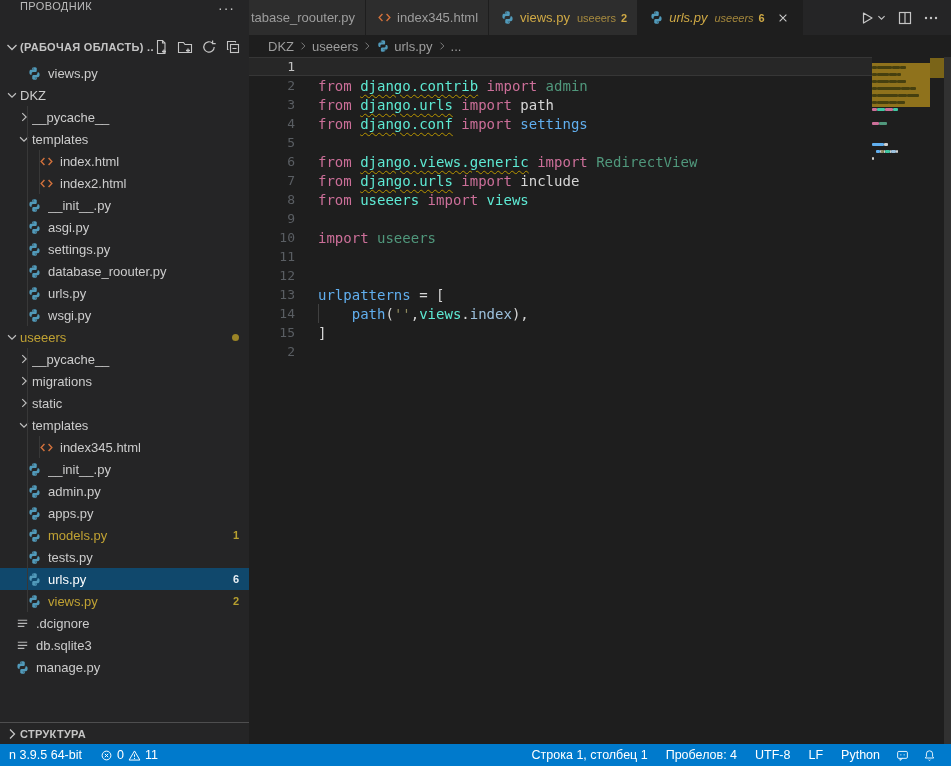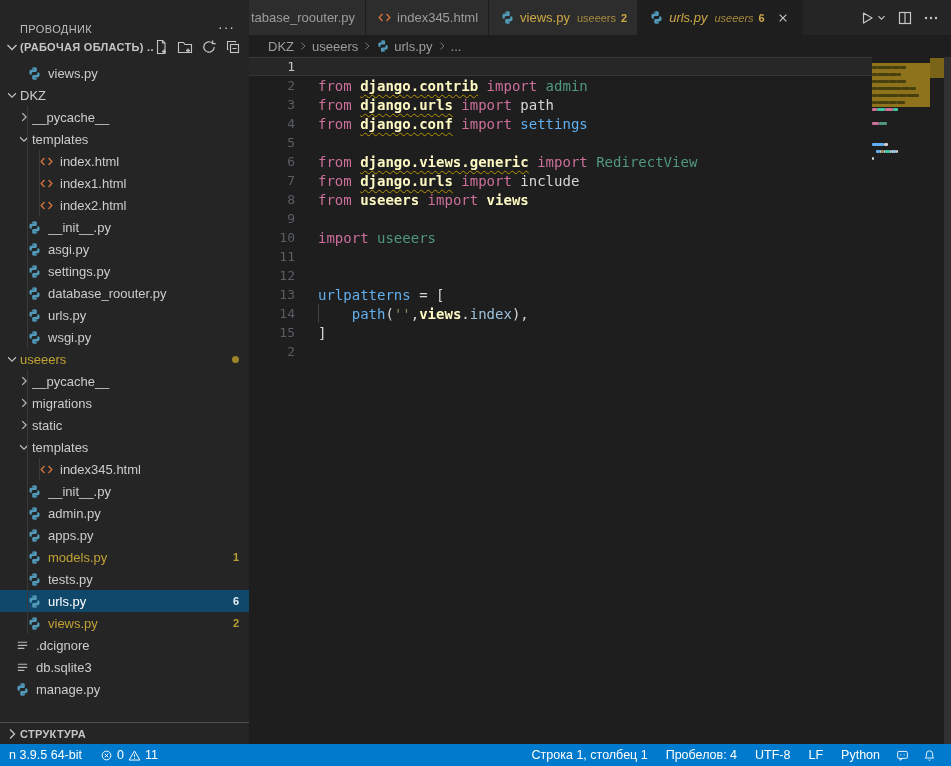--- a/index.html
+++ b/index.html
@@ -3,21 +3,21 @@
 <meta charset="utf-8">
 <style>
   * { margin:0; padding:0; box-sizing:border-box; }
   html,body { width:951px; height:766px; overflow:hidden; background:#1e1e1e;
               font-family:"Liberation Sans", sans-serif; }
   .window { width:951px; height:766px; display:flex; flex-direction:column; }
   .main { flex:1; display:flex; min-height:0; }
 
   
   .sidebar { width:249px; background:#252526; display:flex; flex-direction:column; color:#cccccc; }
-  .sidebar-title-row { height:35px; display:flex; align-items:flex-end; justify-content:space-between;
+  .sidebar-title-row { height:35px; display:flex; align-items:flex-start; justify-content:space-between;
                        padding:0 14px 0 20px; }
   .sidebar-title { font-size:11px; letter-spacing:.4px; color:#bbbbbb; }
   .title-more { color:#c5c5c5; cursor:pointer; letter-spacing:1px; font-size:14px; }
   .section-row { height:23px; display:flex; align-items:center; padding:0 8px 0 4px; }
   .section-row .twist { width:16px; height:16px; display:flex; align-items:center; justify-content:center; color:#c5c5c5; }
   .section-label { font-size:11px; font-weight:bold; color:#c5c5c5; letter-spacing:.3px;
                    white-space:nowrap; overflow:hidden; flex:1; }
   .section-actions { display:flex; gap:8px; align-items:center; }
   .action-icon { width:16px; height:16px; color:#c5c5c5; cursor:pointer; }
   .action-icon svg, .twist svg { width:16px; height:16px; display:block; }
@@ -74,21 +74,21 @@
 
   .editor-body { flex:1; position:relative; min-height:0; font-family:"DejaVu Sans Mono", monospace; }
   .code-scroll { position:absolute; left:0; top:0; right:79px; bottom:0; }
   .line { height:19px; display:flex; align-items:center; position:relative; }
   .line .ln { width:46px; text-align:right; font-size:13px; color:#5a5e63; flex:none;
               padding-right:0; letter-spacing:0; }
   .line.current .ln { color:#c3c3c3; }
   .line .ltext { white-space:pre; font-size:14px; color:#d6d6d6; padding-left:23px; position:relative; }
   .line.current { background:rgba(255,255,255,.045); box-shadow:inset 0 1px 0 rgba(255,255,255,.07), inset 0 -1px 0 rgba(255,255,255,.07); }
   .line .iguide { position:absolute; left:69px; top:0; bottom:0; width:1px; background:#404040; }
-  .tk-k { color:#cc6f99; } .tk-m { color:#fef9c3;font-weight:bold; } .tk-mu { color:#50987c; }
+  .tk-k { color:#cc6f99; } .tk-m { color:#5eead4; } .tk-mu { color:#50987c; }
   .tk-p { color:#d6d6d6; } .tk-b { color:#61afef; } .tk-lb { color:#9cc0dc; }
   .tk-s { color:#8f8a5f; }
   .sq { text-decoration:underline wavy #b89500 1px; text-underline-offset:3px; }
 
   .minimap { position:absolute; top:0; right:21px; width:58px; bottom:0; }
   .mm-warn { position:absolute; left:0; width:100%; background:#8f721c; }
   .mm-bar { position:absolute; height:2.6px; border-radius:1px; }
   .ruler { position:absolute; top:0; right:7px; width:14px; bottom:0; }
   .ruler-warn { position:absolute; top:1px; left:0; width:100%; height:20px; background:#7a6418; }
   .scrollbar { position:absolute; top:0; right:0; width:7px; bottom:0; }
@@ -193,31 +193,20 @@
           <div class="row">
             <span class="guide" style="left: 27px;"></span>
             <span class="guide" style="left: 39px;"></span>
             <span style="width: 28px; flex: 0 0 auto;"></span>
             <span class="fi icon-html" style="margin-left: 10px;">
               <svg viewBox="0 0 16 16" fill="none" stroke="currentColor" stroke-width="1.5">
                 <path d="M5.8 4.2L2.3 8l3.5 3.8M10.2 4.2L13.7 8l-3.5 3.8"></path>
               </svg>
             </span>
             <span class="lbl">index.html</span>
-          </div>
-          <div class="row">
-            <span class="guide" style="left: 27px;"></span>
-            <span class="guide" style="left: 39px;"></span>
-            <span style="width: 28px; flex: 0 0 auto;"></span>
-            <span class="fi icon-html" style="margin-left: 10px;">
-              <svg viewBox="0 0 16 16" fill="none" stroke="currentColor" stroke-width="1.5">
-                <path d="M5.8 4.2L2.3 8l3.5 3.8M10.2 4.2L13.7 8l-3.5 3.8"></path>
-              </svg>
-            </span>
-            <span class="lbl">index1.html</span>
           </div>
           <div class="row">
             <span class="guide" style="left: 27px;"></span>
             <span class="guide" style="left: 39px;"></span>
             <span style="width: 28px; flex: 0 0 auto;"></span>
             <span class="fi icon-html" style="margin-left: 10px;">
               <svg viewBox="0 0 16 16" fill="none" stroke="currentColor" stroke-width="1.5">
                 <path d="M5.8 4.2L2.3 8l3.5 3.8M10.2 4.2L13.7 8l-3.5 3.8"></path>
               </svg>
             </span>

